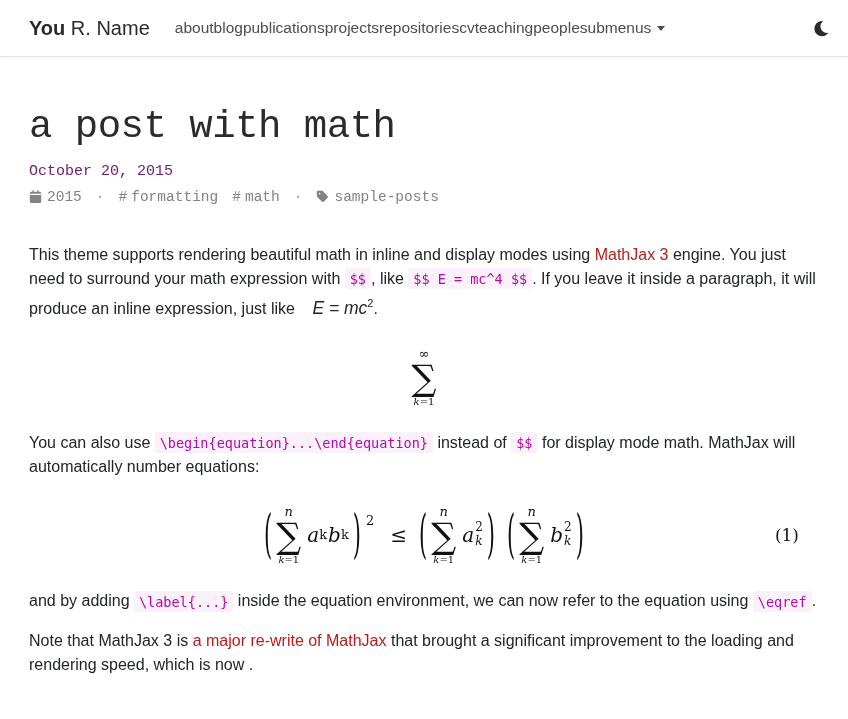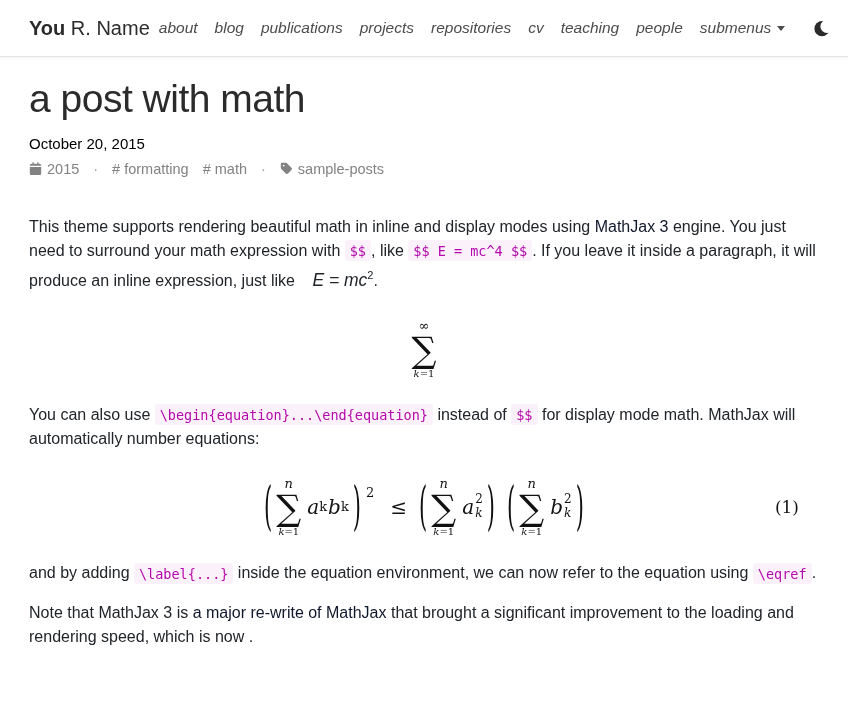--- a/index.html
+++ b/index.html
@@ -14,51 +14,51 @@
   .navbar {
     height:57px; display:flex; align-items:center;
     padding:0 17px 0 29px; background:#fff;
     border-bottom:1px solid #e4e4e4;
     box-shadow:0 1px 4px rgba(0,0,0,.05);
     white-space:nowrap;
     justify-content:flex-end;
   }
   .brand { font-size:20px; color:#2b2b2b; }
   .brand b { font-weight:700; }
-  .navlinks { display:flex; align-items:center; gap:17px; margin-left:9px;font-style:italic; }
+  .navlinks { display:flex; align-items:center; margin-left:25px; }
   .navlinks a { color:#4c4c4c; font-size:15.5px; }
   .dropdown { display:inline-flex; align-items:center; }
   .caret {
     width:0; height:0; margin-left:6px; display:inline-block;
     border-left:4px solid transparent; border-right:4px solid transparent;
     border-top:5px solid #4c4c4c;
   }
   .moon-btn { margin-left:auto; background:none; border:none; padding:0; cursor:pointer; display:flex; align-items:center; }
 
   
   .container { padding:0 29px; }
-  .post-header { margin-top:21px; }
+  .post-header { margin-top:49px;font-family:Liberation Mono, monospace; }
   .post-title { font-size:39px; font-weight:400; letter-spacing:-0.5px; color:#2b2b2b; margin:0; line-height:1.1; }
-  .post-date { margin-top:14px; color:#000000; font-size:15px; }
+  .post-date { margin-top:14px; color:#701a75; font-size:15px; }
   .post-meta { margin-top:9px; color:#828282; font-size:14.5px; display:flex; align-items:center; }
   .meta-item { display:inline-flex; align-items:center; color:#828282; }
   .meta-item svg { margin-right:5px; flex:0 0 auto; }
   .meta-item .hash { margin-right:4px; }
   .meta-gap { margin-left:14px; }
   .meta-dot { margin-left:14px; color:#9a9a9a; }
 
   
   article { margin-top:38px; font-size:16px; line-height:24px; color:#212529; }
   article p { margin:0 0 16px; }
   .icode {
     font-family:"DejaVu Sans Mono","Liberation Mono",monospace;
     font-size:13.5px; color:#b509ac; background:#fbf1fa;
     padding:2.5px 5px; border-radius:3px;
   }
-  .plink { color:#0f172a; }
+  .plink { color:#b91c1c; }
   .imath { font-family:Liberation Sans, sans-serif; font-style:italic; font-size:17.5px;margin-left:13px; }
   .imath sup { font-style:normal; font-size:11px; }
 
   
   .eqwrap { position:relative; margin:26px 0 24px; }
   .eqrow {
     display:flex; align-items:center; justify-content:center;
     font-family:"DejaVu Serif","DejaVu Sans",serif; color:#111; font-size:20px;
   }
   .sum { display:inline-flex; flex-direction:column; align-items:center; line-height:1; }

